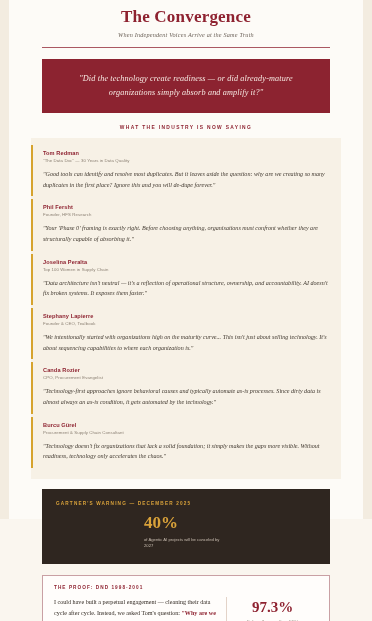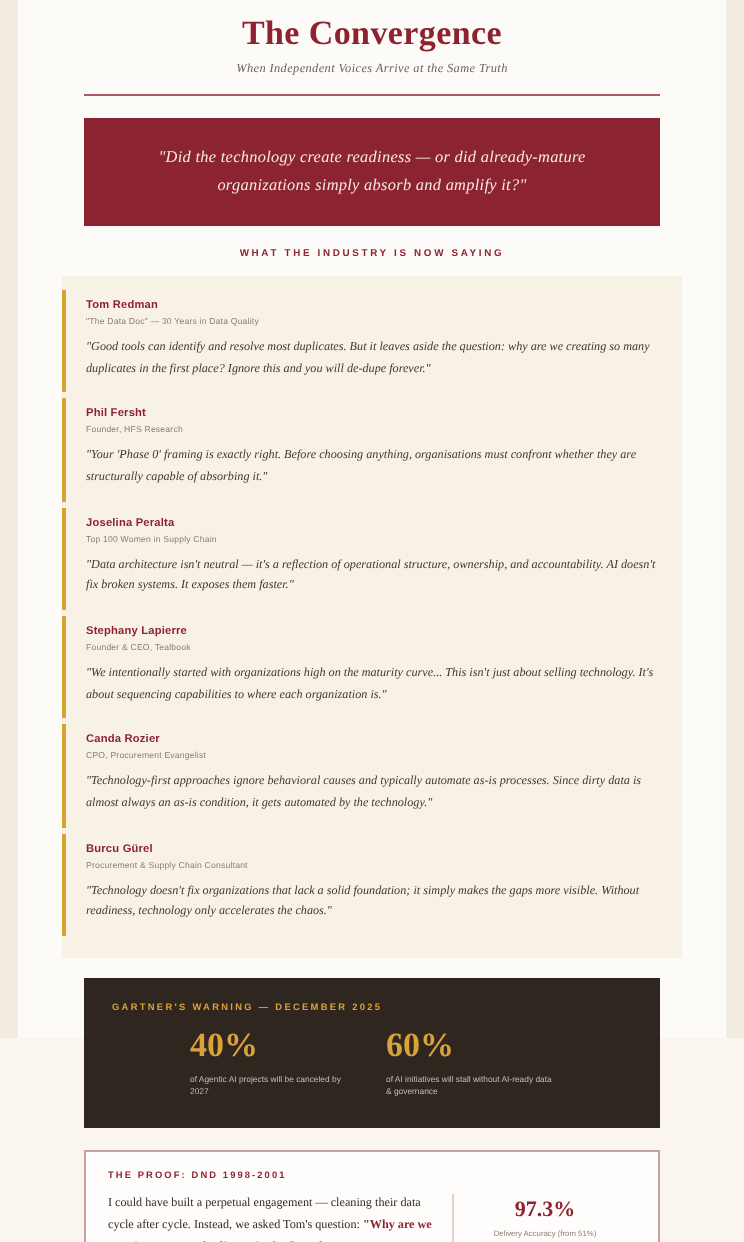--- a/index.html
+++ b/index.html
@@ -110,21 +110,21 @@
   .p-para {
     font-size: 6.1px; color: #332b24; line-height: 1.8;
     margin-bottom: 6px;
   }
   .p-em { font-weight: bold; color: #8e2230; }
   .p-metrics {
     width: 92px; border-left: 1px solid #e3d3c8;
     text-align: center; padding: 2px 0 0 0;
   }
   .m-num {
-    font-size: 11px; font-weight: bold; color: #8e2230;
+    font-size: 15px; font-weight: bold; color: #8e2230;
     font-family: "Liberation Serif", serif;
   }
   .m-cap {
     font-family: "Liberation Sans", sans-serif;
     font-size: 3.9px; color: #8a7f72; margin-top: 3px;
   }
   .m-gap { height: 9px; }
 </style>
 </head>
 <body>
@@ -177,24 +177,20 @@
     </div>
   </div>
 
   <div class="gartner">
     <div class="g-label">GARTNER'S WARNING — DECEMBER 2025</div>
     <div class="g-stats">
       <div class="g-col">
         <div class="g-num">40%</div>
         <div class="g-cap">of Agentic AI projects will be canceled by 2027</div>
       </div>
-      <div class="g-col">
-        <div class="g-num">60%</div>
-        <div class="g-cap">of AI initiatives will stall without AI-ready data &amp; governance</div>
-      </div>
     </div>
   </div>
 
   <div class="proof">
     <div class="p-label">THE PROOF: DND 1998-2001</div>
     <div class="p-body">
       <div class="p-text">
         <div class="p-para"><span>I could have built a perpetual engagement — cleaning their data cycle after cycle. Instead, we asked Tom's question: </span><span class="p-em">"Why are we creating so many duplicates in the first place?"</span></div>
 
       </div>

